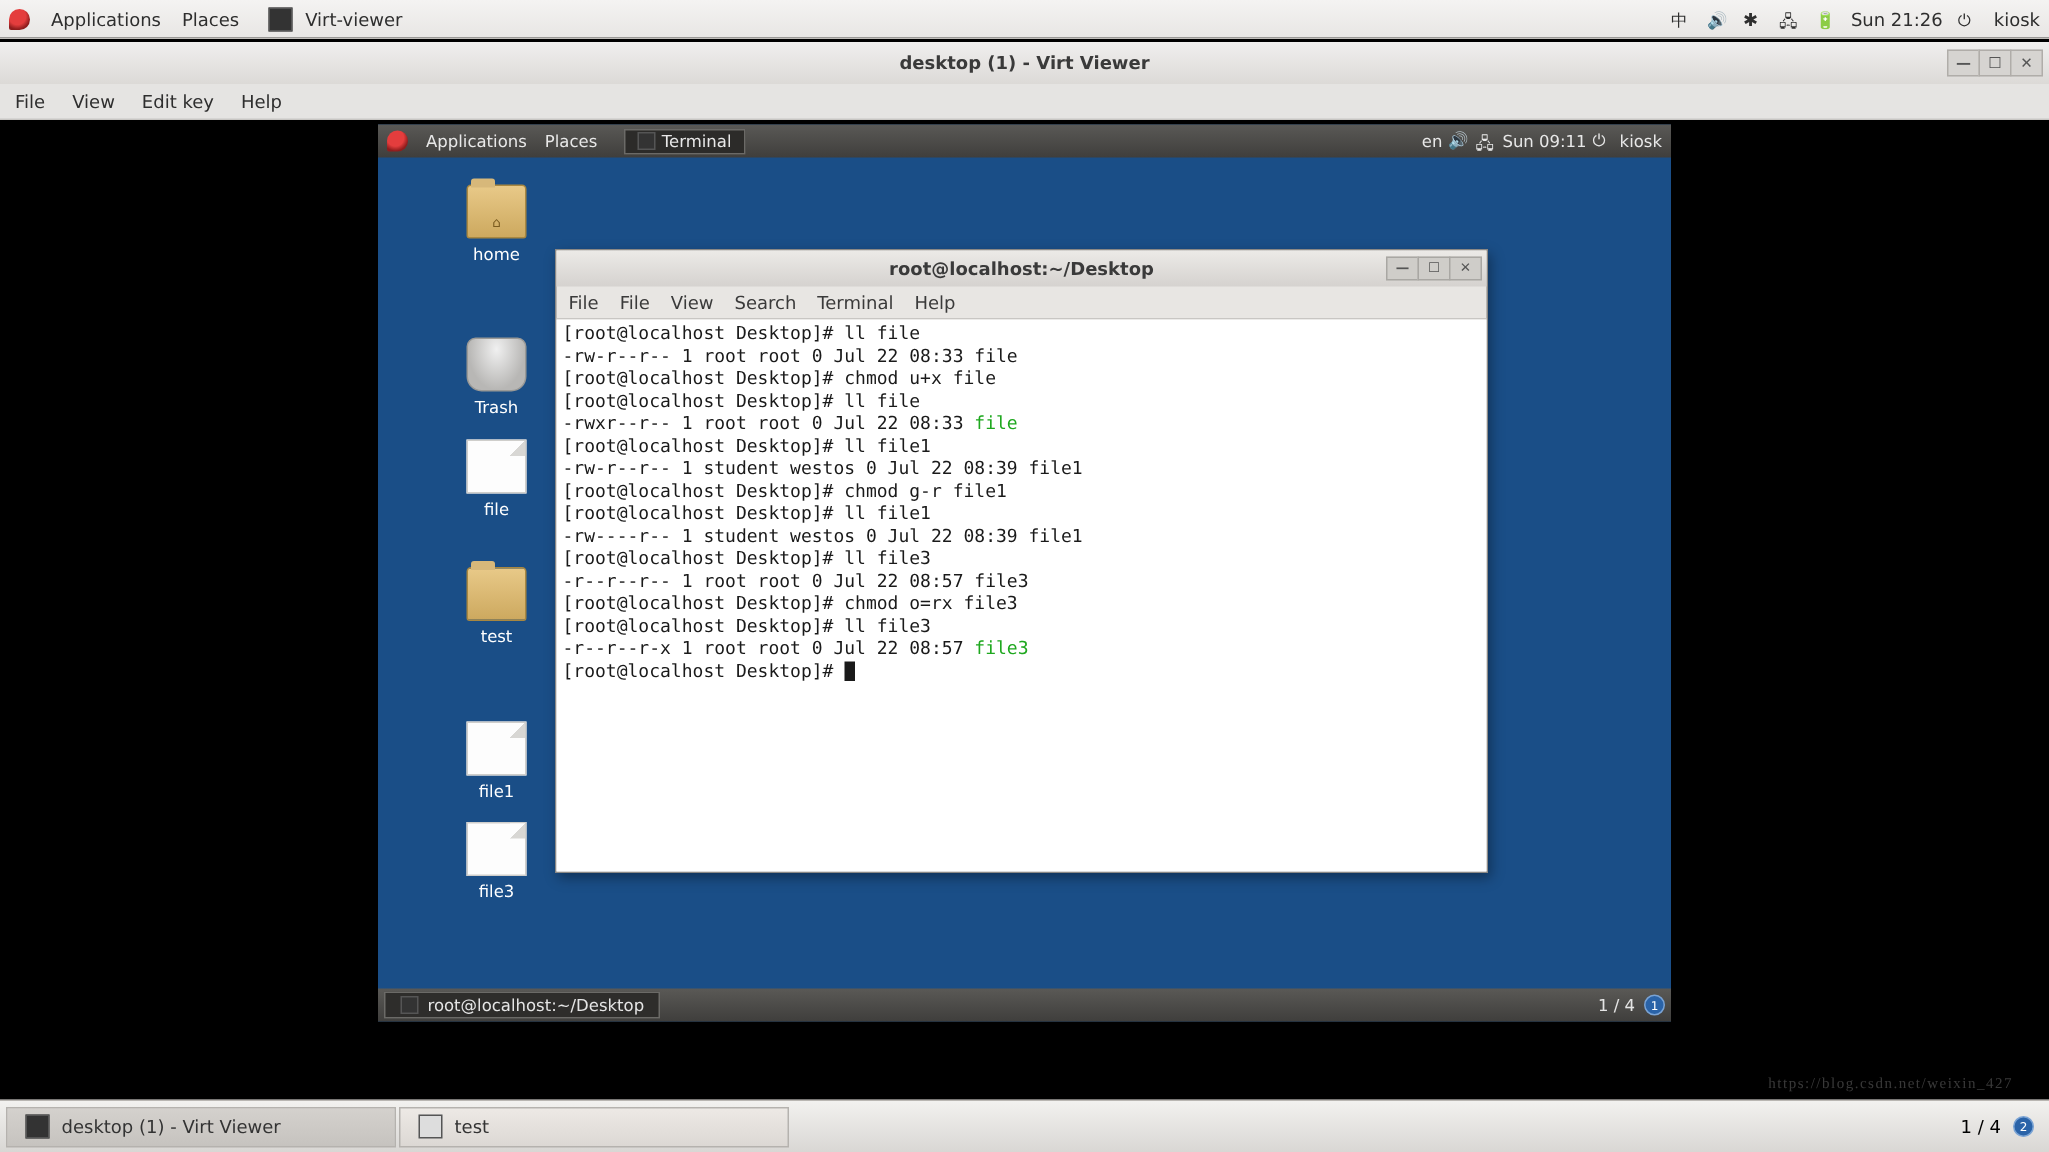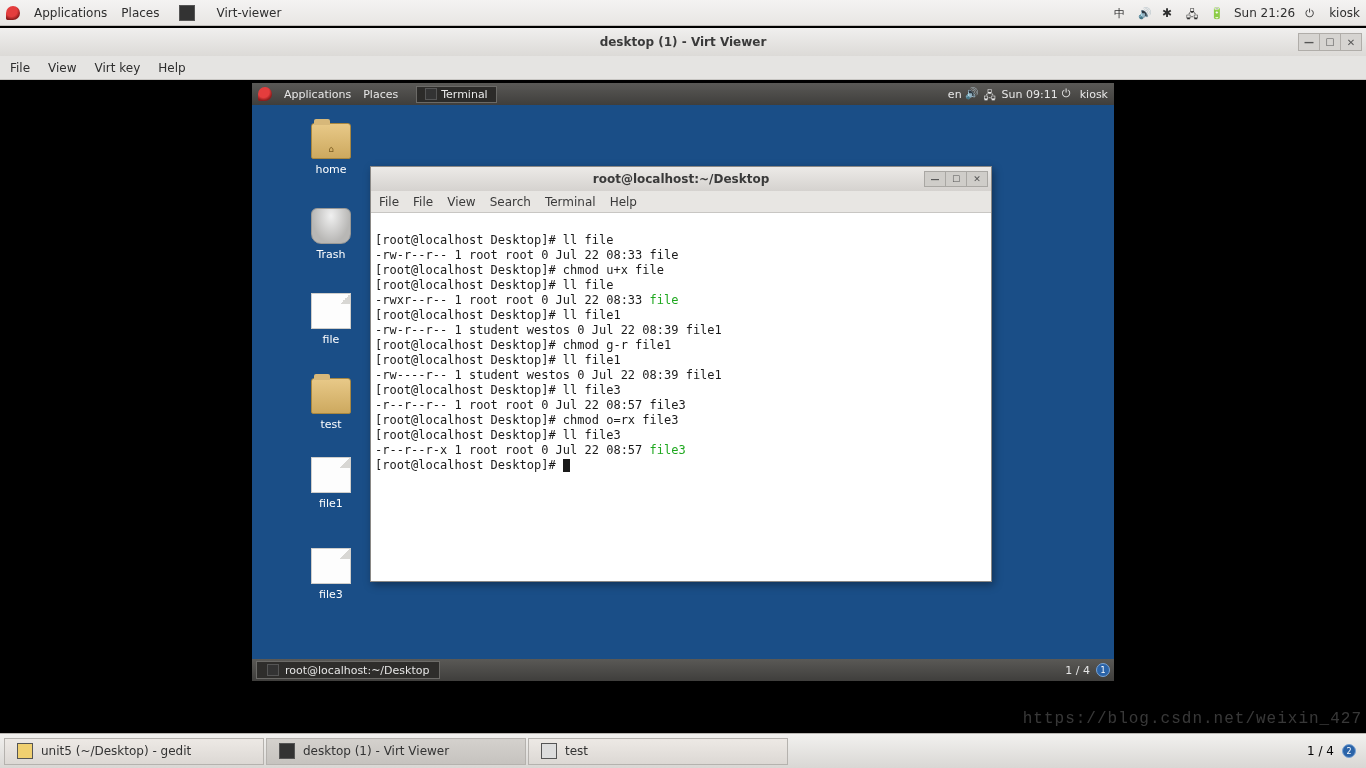--- a/index.html
+++ b/index.html
@@ -35,54 +35,54 @@
 .trash { background: radial-gradient(ellipse at 50% 20%, #f0f0f0, #b8b7b5 70%); border-radius: 6px 6px 10px 10px; border:1px solid #9a9996; }
 .paper { background: #fdfdfd; border:1px solid #cfcecb; position:relative; }
 .paper::after { content:""; position:absolute; top:0; right:0; width:10px; height:10px; background:linear-gradient(135deg,#fdfdfd 50%,#d8d7d4 50%); }
 
 
 .term { position: absolute; left: 118px; top: 61px; width: 622px; height: 416px; background: #e8e6e3; border: 1px solid #8a8885; box-shadow: 2px 3px 8px rgba(0,0,0,0.35); display:flex; flex-direction:column; }
 .term-title { height: 24px; background: linear-gradient(#eceae7,#d5d2cf); display:flex; align-items:center; justify-content:center; font-weight:bold; font-size:12px; color:#3a3a3a; position:relative; }
 .term-ctrls { position:absolute; right:3px; display:flex; }
 .term-ctrls span { width:22px; height:16px; background:#cfcdc9; border:1px solid #a9a7a3; margin-left:-1px; font-size:9px; color:#555; display:flex; align-items:center; justify-content:center; }
 .term-menu { height: 22px; display:flex; align-items:center; gap:14px; padding:0 8px; font-size:12px; color:#3a3a3a; border-bottom:1px solid #c8c6c3; }
-.term-body { flex:1; background:#fff; font-family: "DejaVu Sans Mono", monospace; font-size:12px; line-height:15px; color:#1a1a1a; padding:20px 4px; white-space:pre; overflow:hidden; }
+.term-body { flex:1; background:#fff; font-family: "DejaVu Sans Mono", monospace; font-size:12px; line-height:15px; color:#1a1a1a; padding:2px 4px; white-space:pre; overflow:hidden; }
 .green { color: #1fa81f; }
 .cursor { display:inline-block; width:7px; height:13px; background:#1a1a1a; vertical-align:text-bottom; }
 
 
 .guest-bpanel { position:absolute; bottom:0; left:0; right:0; height:22px; background: linear-gradient(#5a5956,#3f3e3c); display:flex; align-items:center; padding:0 4px; color:#e5e5e5; font-size:11px; }
 .gtask { display:flex; align-items:center; gap:6px; padding:2px 10px; background:#2e2d2b; border:1px solid #6b6a67; height:18px; }
 .gws { margin-left:auto; display:flex; align-items:center; gap:6px; }
 .ws-dot { width:14px; height:14px; background:#2a63a8; border:1px solid #7aa3d4; border-radius:50%; font-size:8px; display:flex; align-items:center; justify-content:center; color:#fff; }
 
 
 .outer-taskbar { position:absolute; bottom:0; left:0; right:0; height:35px; background: linear-gradient(#f2f1ef,#d9d7d4); border-top:1px solid #b9b6b2; display:flex; align-items:center; padding:0 4px; gap:2px; }
 .otask { height:27px; display:flex; align-items:center; gap:8px; padding:0 12px; border:1px solid #b5b2ae; background:linear-gradient(#ede9e5,#dcd8d4); color:#333; min-width:260px; }
 .otask.active { background:linear-gradient(#d4d1cd,#c6c3bf); }
 .oend { margin-left:auto; display:flex; align-items:center; gap:8px; padding-right:6px; }
-.watermark { position:absolute; right:4px; bottom:40px; color:rgba(160,160,160,0.35); font-family:Liberation Mono, monospace; font-size:16px; letter-spacing:1px; }
+.watermark { position:absolute; right:24px; bottom:40px; color:rgba(160,160,160,0.35); font-family:Liberation Serif, serif; font-size:10px; letter-spacing:1px; }
 
 .pic { width:14px; height:14px; display:inline-block; }
 .sound-icon::before { content:"🔊"; font-size:11px; }
 .bt-icon::before { content:"✱"; font-size:12px; }
 .net-icon::before { content:"🖧"; font-size:11px; }
 .bat-icon::before { content:"🔋"; font-size:11px; }
 .pwr-icon::before { content:"⏻"; font-size:11px; }
 .lang-icon::before { content:"中"; font-size:11px; }
 </style>
 </head>
 <body>
 
 <div class="outer-panel">
   <div class="left">
     <span class="redhat"></span>
     <span>Applications</span>
     <span>Places</span>
-    <span style="display:flex;align-items:center;gap:21px;margin-left:6px;">
+    <span style="display:flex;align-items:center;gap:8px;margin-left:6px;">
       <span class="task-icon"></span>
       <span>Virt-viewer</span>
     </span>
   </div>
   <div class="right">
     <span class="pic lang-icon"></span>
     <span class="pic sound-icon"></span>
     <span class="pic bt-icon"></span>
     <span class="pic net-icon"></span>
     <span class="pic bat-icon"></span>
@@ -97,21 +97,21 @@
     <span>desktop (1) - Virt Viewer</span>
     <div class="vv-ctrls">
       <span>—</span>
       <span>☐</span>
       <span>✕</span>
     </div>
   </div>
   <div class="vv-menu">
     <span>File</span>
     <span>View</span>
-    <span>Virt key</span>
+    <span>Edit key</span>
     <span>Help</span>
   </div>
 
   <div class="vv-content">
 
     <div class="guest">
 
       <div class="guest-panel">
         <div class="left">
           <span class="redhat"></span>
@@ -133,33 +133,33 @@
       </div>
 
       <div class="guest-desktop">
 
         <div class="dicon" style="top:18px;">
           <div class="ic folder">
               <div style="position:absolute;bottom:4px;left:50%;transform:translateX(-50%);font-size:9px;color:#7a5b20;">⌂</div>
             </div>
           <span>home</span>
         </div>
-        <div class="dicon" style="top:103px;">
+        <div class="dicon" style="top:120px;">
           <div class="ic trash"></div>
           <span>Trash</span>
         </div>
         <div class="dicon" style="top:188px;">
           <div class="ic paper"></div>
           <span>file</span>
         </div>
         <div class="dicon" style="top:273px;">
           <div class="ic folder"></div>
           <span>test</span>
         </div>
-        <div class="dicon" style="top:352px;">
+        <div class="dicon" style="top:376px;">
           <div class="ic paper"></div>
           <span>file1</span>
         </div>
         <div class="dicon" style="top:443px;">
           <div class="ic paper"></div>
           <span>file3</span>
         </div>
 
         <div class="term">
           <div class="term-title">
@@ -192,24 +192,20 @@
           </div>
         </div>
       </div>
     </div>
   </div>
 </div>
 
 <div class="watermark">https://blog.csdn.net/weixin_427</div>
 
 <div class="outer-taskbar">
-  <div class="otask">
-    <span class="task-icon" style="background:#f0d070;"></span>
-    <span>unit5 (~/Desktop) - gedit</span>
-  </div>
   <div class="otask active">
     <span class="task-icon"></span>
     <span>desktop (1) - Virt Viewer</span>
   </div>
   <div class="otask">
     <span class="task-icon" style="background:#ddd;"></span>
     <span>test</span>
   </div>
   <div class="oend">
     <span>1 / 4</span>

